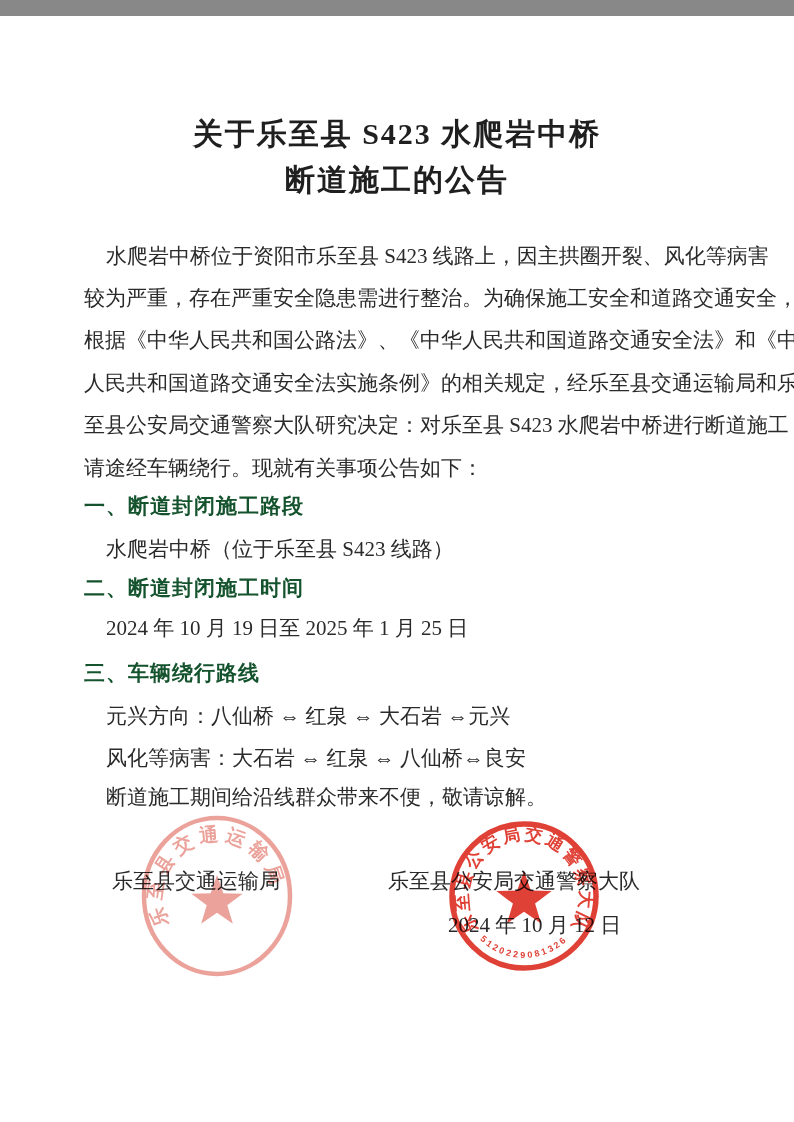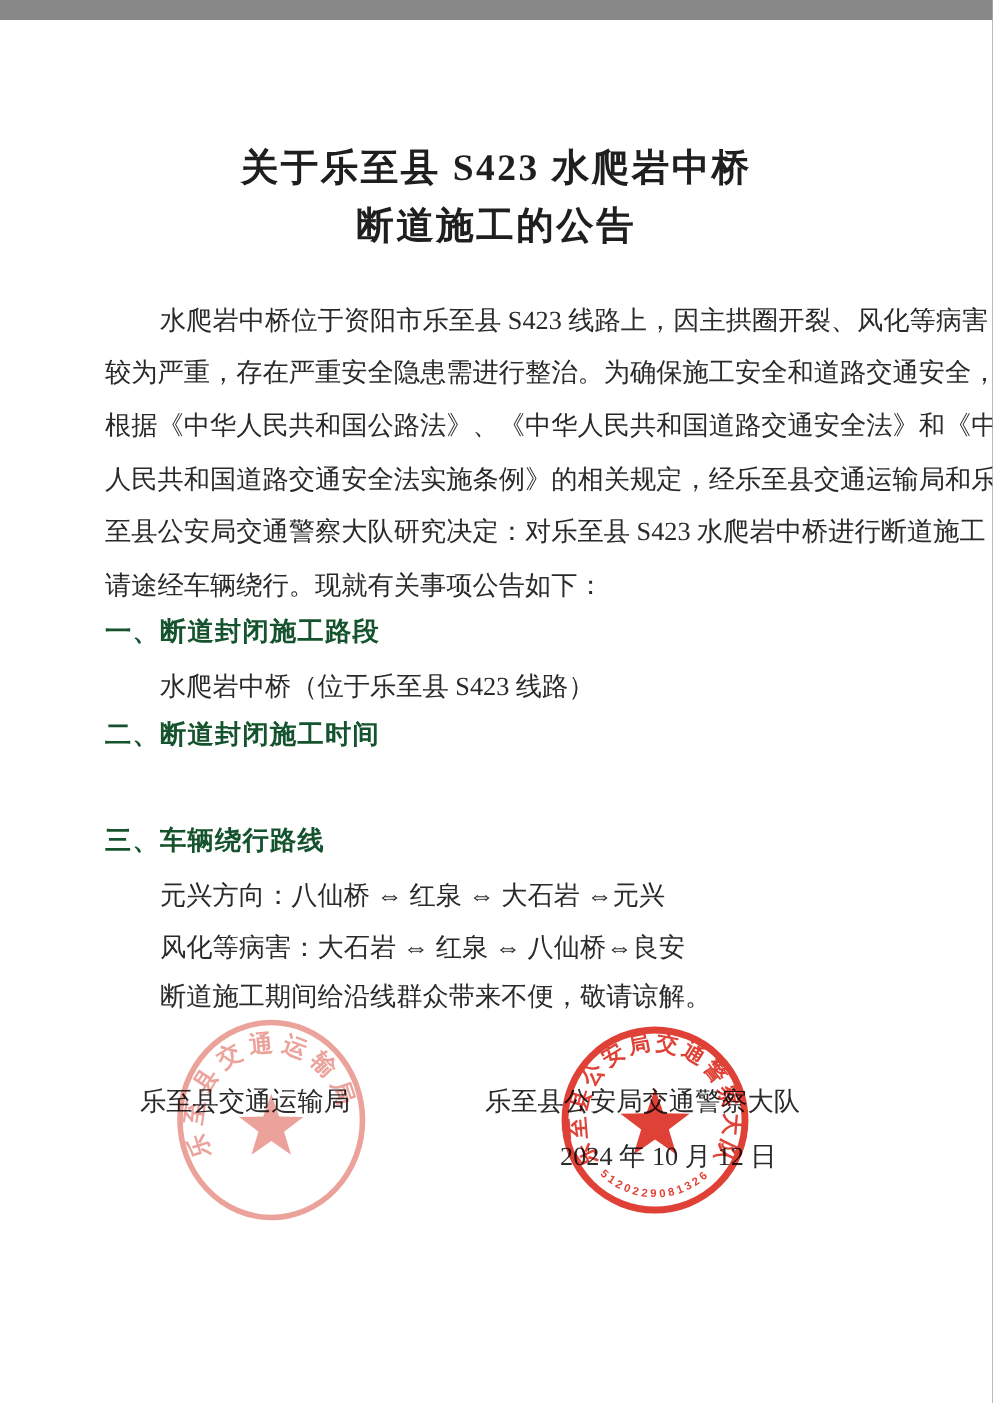--- a/index.html
+++ b/index.html
@@ -22,21 +22,21 @@
   .t1 { top:98px; }
   .t2 { top:144px; }
   .line {
     position:absolute;
     left:84px;
     font-size:21px;
     line-height:24px;
     white-space:nowrap;
     color:#2a2a2a;
   }
-  .indent { left:128px;text-align:right; }
+  .indent { left:106px;text-align:right; }
   .head {
     font-family:"Liberation Sans","DejaVu Sans",sans-serif;
     font-weight:bold;
     color:#14532d;
     letter-spacing:1px;
   }
   .sig { font-size:21px; }
   .seal {
     position:absolute;
     mix-blend-mode:multiply;
@@ -60,20 +60,21 @@
   <div class="line" style="top:270px">较为严重，存在严重安全隐患需进行整治。为确保施工安全和道路交通安全，</div>
   <div class="line" style="top:312px">根据《中华人民共和国公路法》、《中华人民共和国道路交通安全法》和《中华</div>
   <div class="line" style="top:355px">人民共和国道路交通安全法实施条例》的相关规定，经乐至县交通运输局和乐</div>
   <div class="line" style="top:397px">至县公安局交通警察大队研究决定：对乐至县 S423 水爬岩中桥进行断道施工，</div>
   <div class="line" style="top:440px">请途经车辆绕行。现就有关事项公告如下：</div>
 
   <div class="line head" style="top:478px">一、断道封闭施工路段</div>
   <div class="line indent" style="top:521px">水爬岩中桥（位于乐至县 S423 线路）</div>
 
   <div class="line head" style="top:560px">二、断道封闭施工时间</div>
+  <div class="line indent" style="top:600px">2024 年 10 月 19 日至 2025 年 1 月 25 日</div>
 
   <div class="line head" style="top:645px">三、车辆绕行路线</div>
   <div class="line indent" style="top:688px">元兴方向：八仙桥 ⇔ 红泉 ⇔ 大石岩 ⇔元兴</div>
   <div class="line indent" style="top:730px">风化等病害：大石岩 ⇔ 红泉 ⇔ 八仙桥⇔良安</div>
   <div class="line indent" style="top:769px">断道施工期间给沿线群众带来不便，敬请谅解。</div>
 
   <div class="line sig" style="top:853px; left:112px">乐至县交通运输局</div>
   <div class="line sig" style="top:853px; left:388px">乐至县公安局交通警察大队</div>
   <div class="line sig" style="top:897px; left:448px">2024 年 10 月 12 日</div>
 

